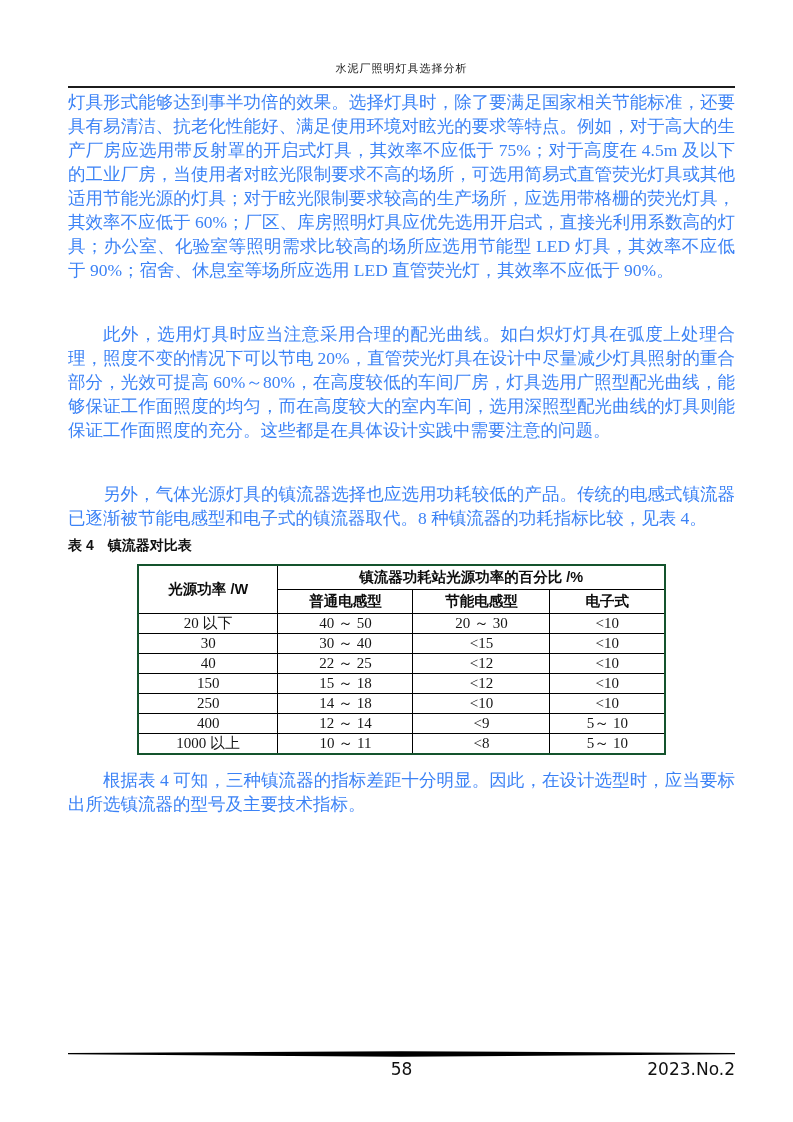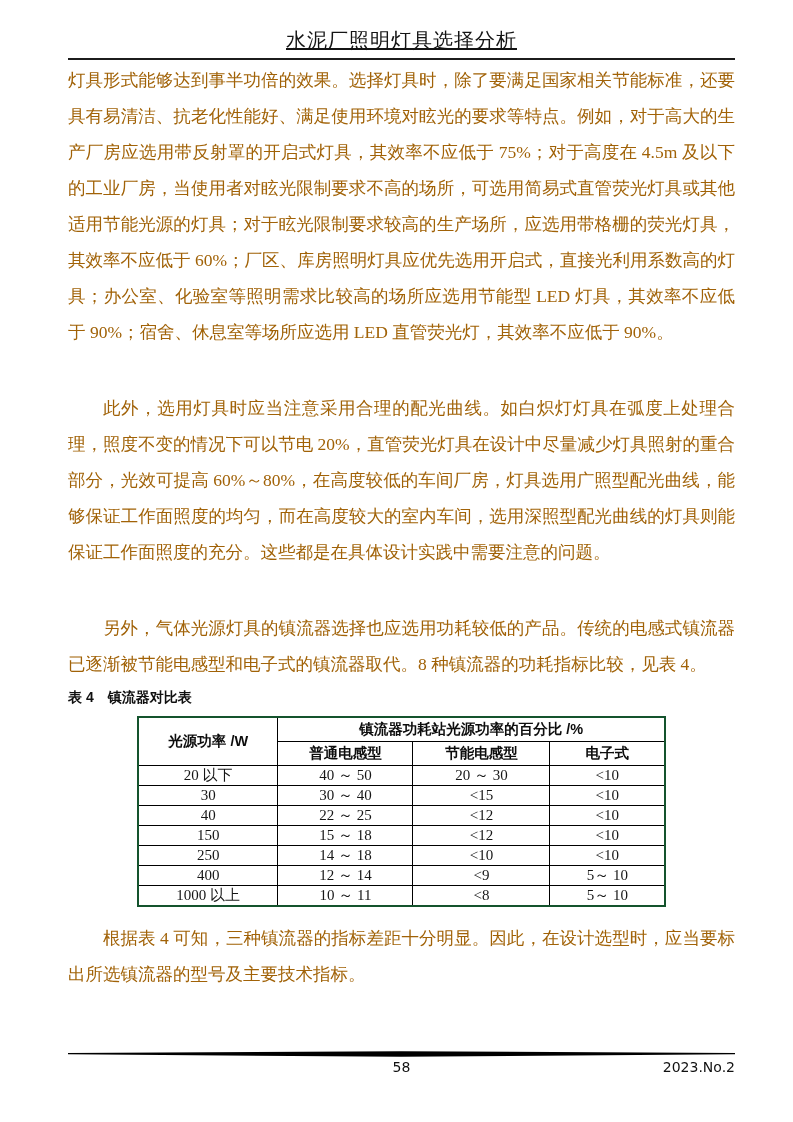--- a/index.html
+++ b/index.html
@@ -11,41 +11,40 @@
     overflow: hidden;
     font-family: "Liberation Serif", "DejaVu Serif", serif;
   }
   .page {
     position: absolute; inset: 0;
     padding: 0 58px 0 68px;
     box-sizing: border-box;
   }
   
   .rh-title {
-    padding-top: 32px;
+    padding-top: 60px;
     text-align: center;
-    font-size: 20px;
+    font-size: 11px;
     line-height: 17px;
     letter-spacing: 1px;
     color: #141414;
-    text-decoration: underline;
   }
   .rh-rule {
     margin-top: 9px;
     border-top: 2px solid #1c1c1c;
     height: 0;
   }
   
   .para {
     margin: 0 0 4px 0;
     font-size: 17.5px;
-    line-height: 36px;
+    line-height: 24px;
     text-align: justify;
     text-justify: inter-ideograph;
-    color: #a16207;
+    color: #3b82f6;
   }
   .para.first { margin-top: 2px; text-indent: 0; }
   .para.indent { text-indent: 2em; margin-top: 40px; }
   .para.closing { margin-top: 13px; }
   
   .tbl-caption {
     margin: 7px 0 9px 0;
     font-family: "Liberation Sans", "DejaVu Sans", sans-serif;
     font-weight: bold;
     font-size: 14px;
@@ -85,21 +84,21 @@
     position: absolute;
     left: 68px; right: 58px;
     top: 1051px;
   }
   .foot-rule { display: block; width: 100%; height: 6px; }
   .foot-row {
     position: relative;
     height: 16px;
     margin-top: 2px;
     font-family: "DejaVu Sans", "Liberation Sans", sans-serif;
-    font-size: 14px;
+    font-size: 17px;
     color: #111;
   }
   .page-num { position: absolute; left: 50%; transform: translateX(-50%); }
   .issue { position: absolute; right: 0; }
 </style>
 </head>
 <body>
 
 <div class="page">
 

